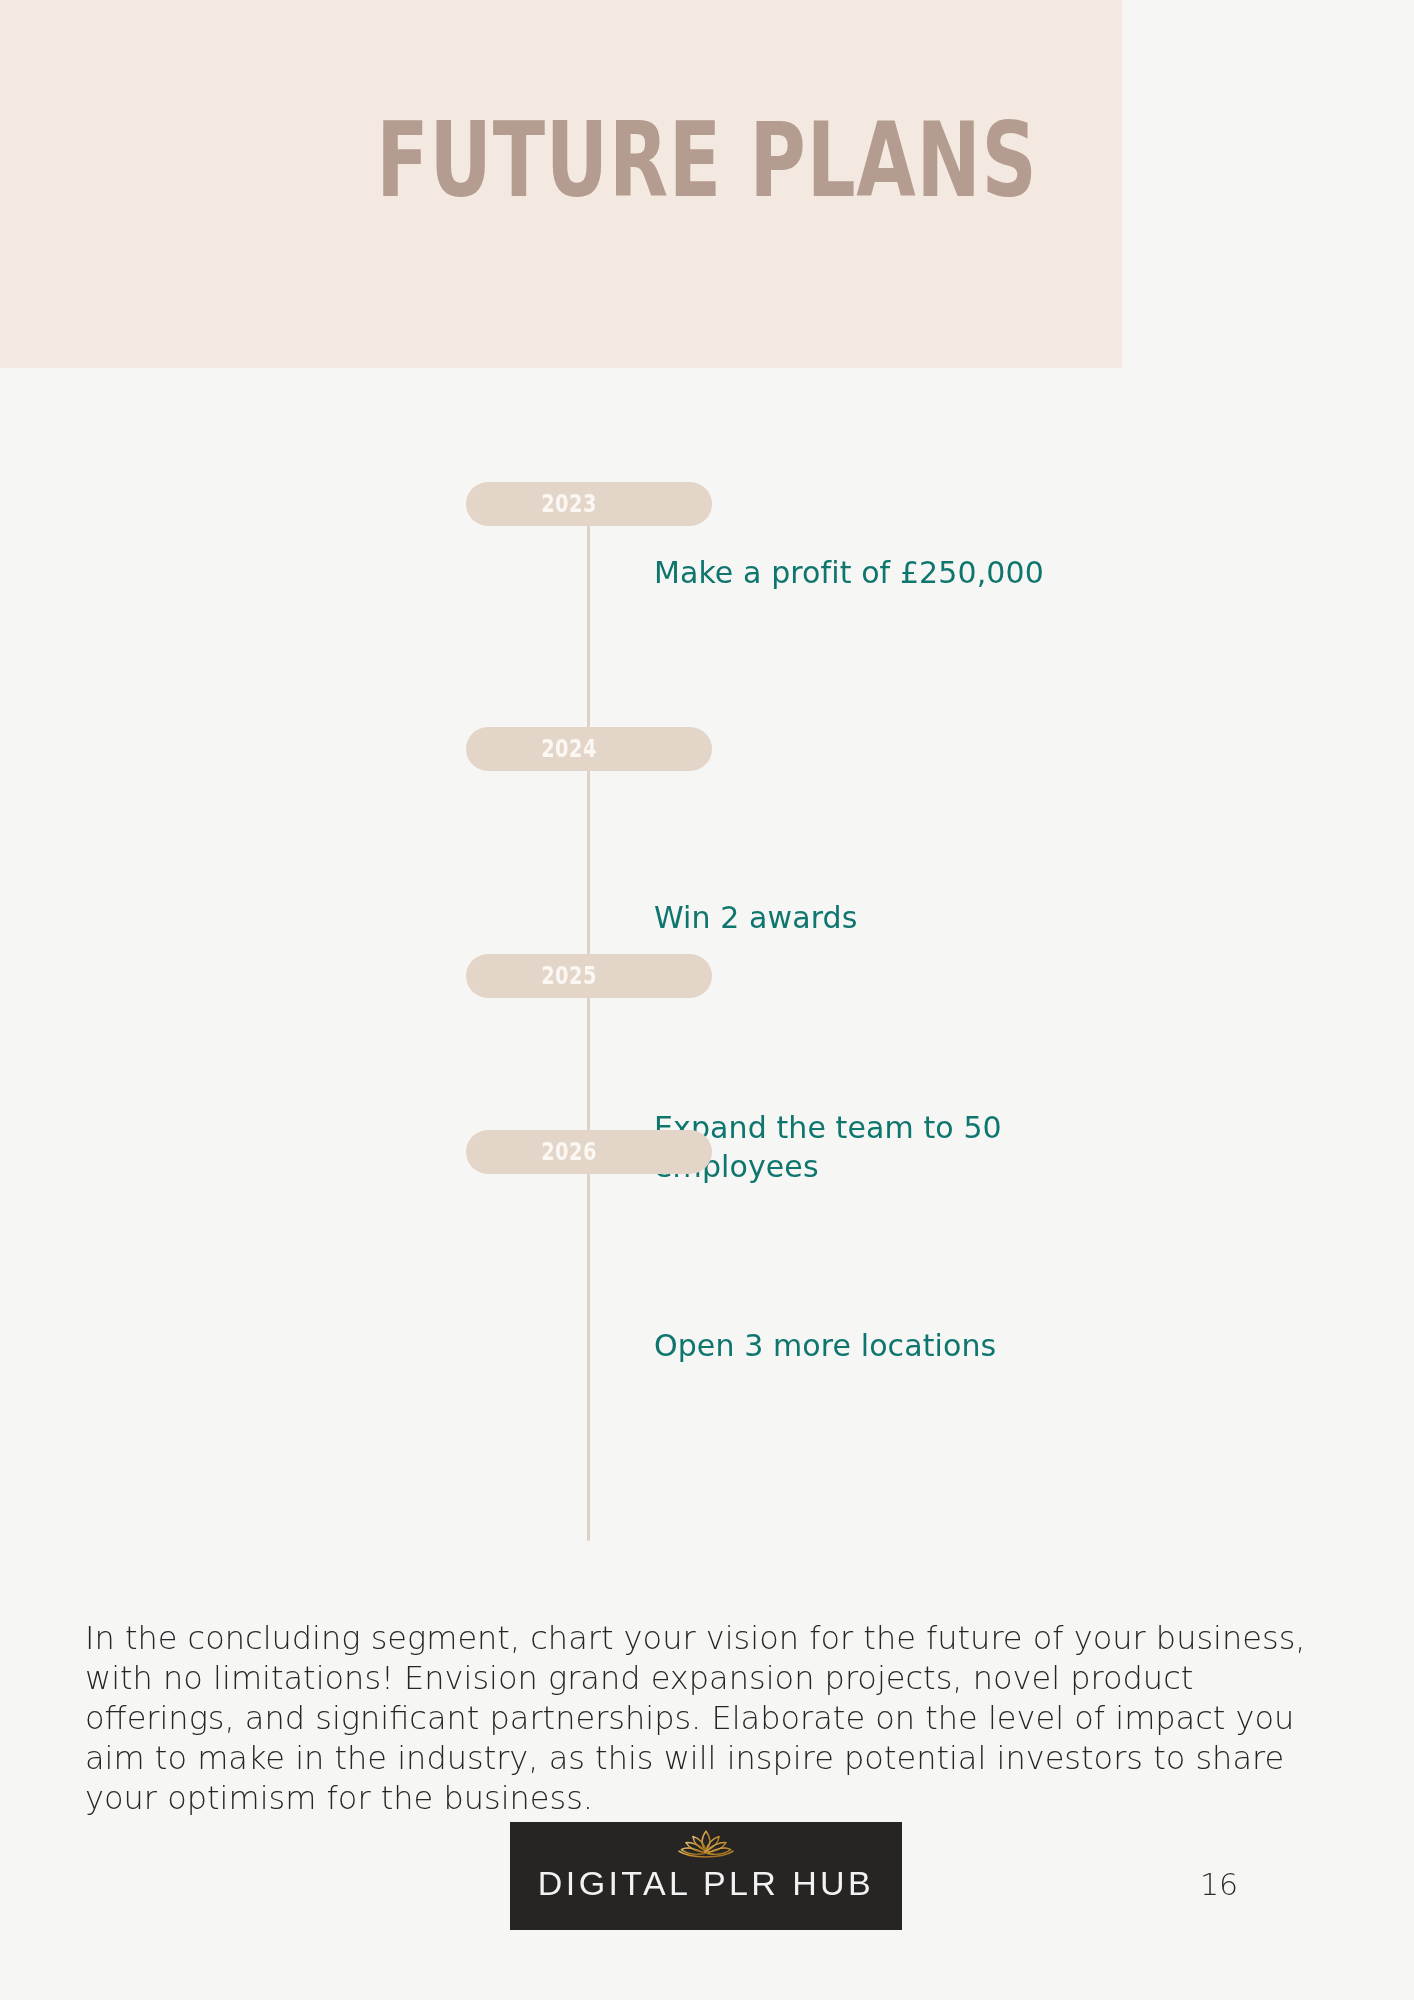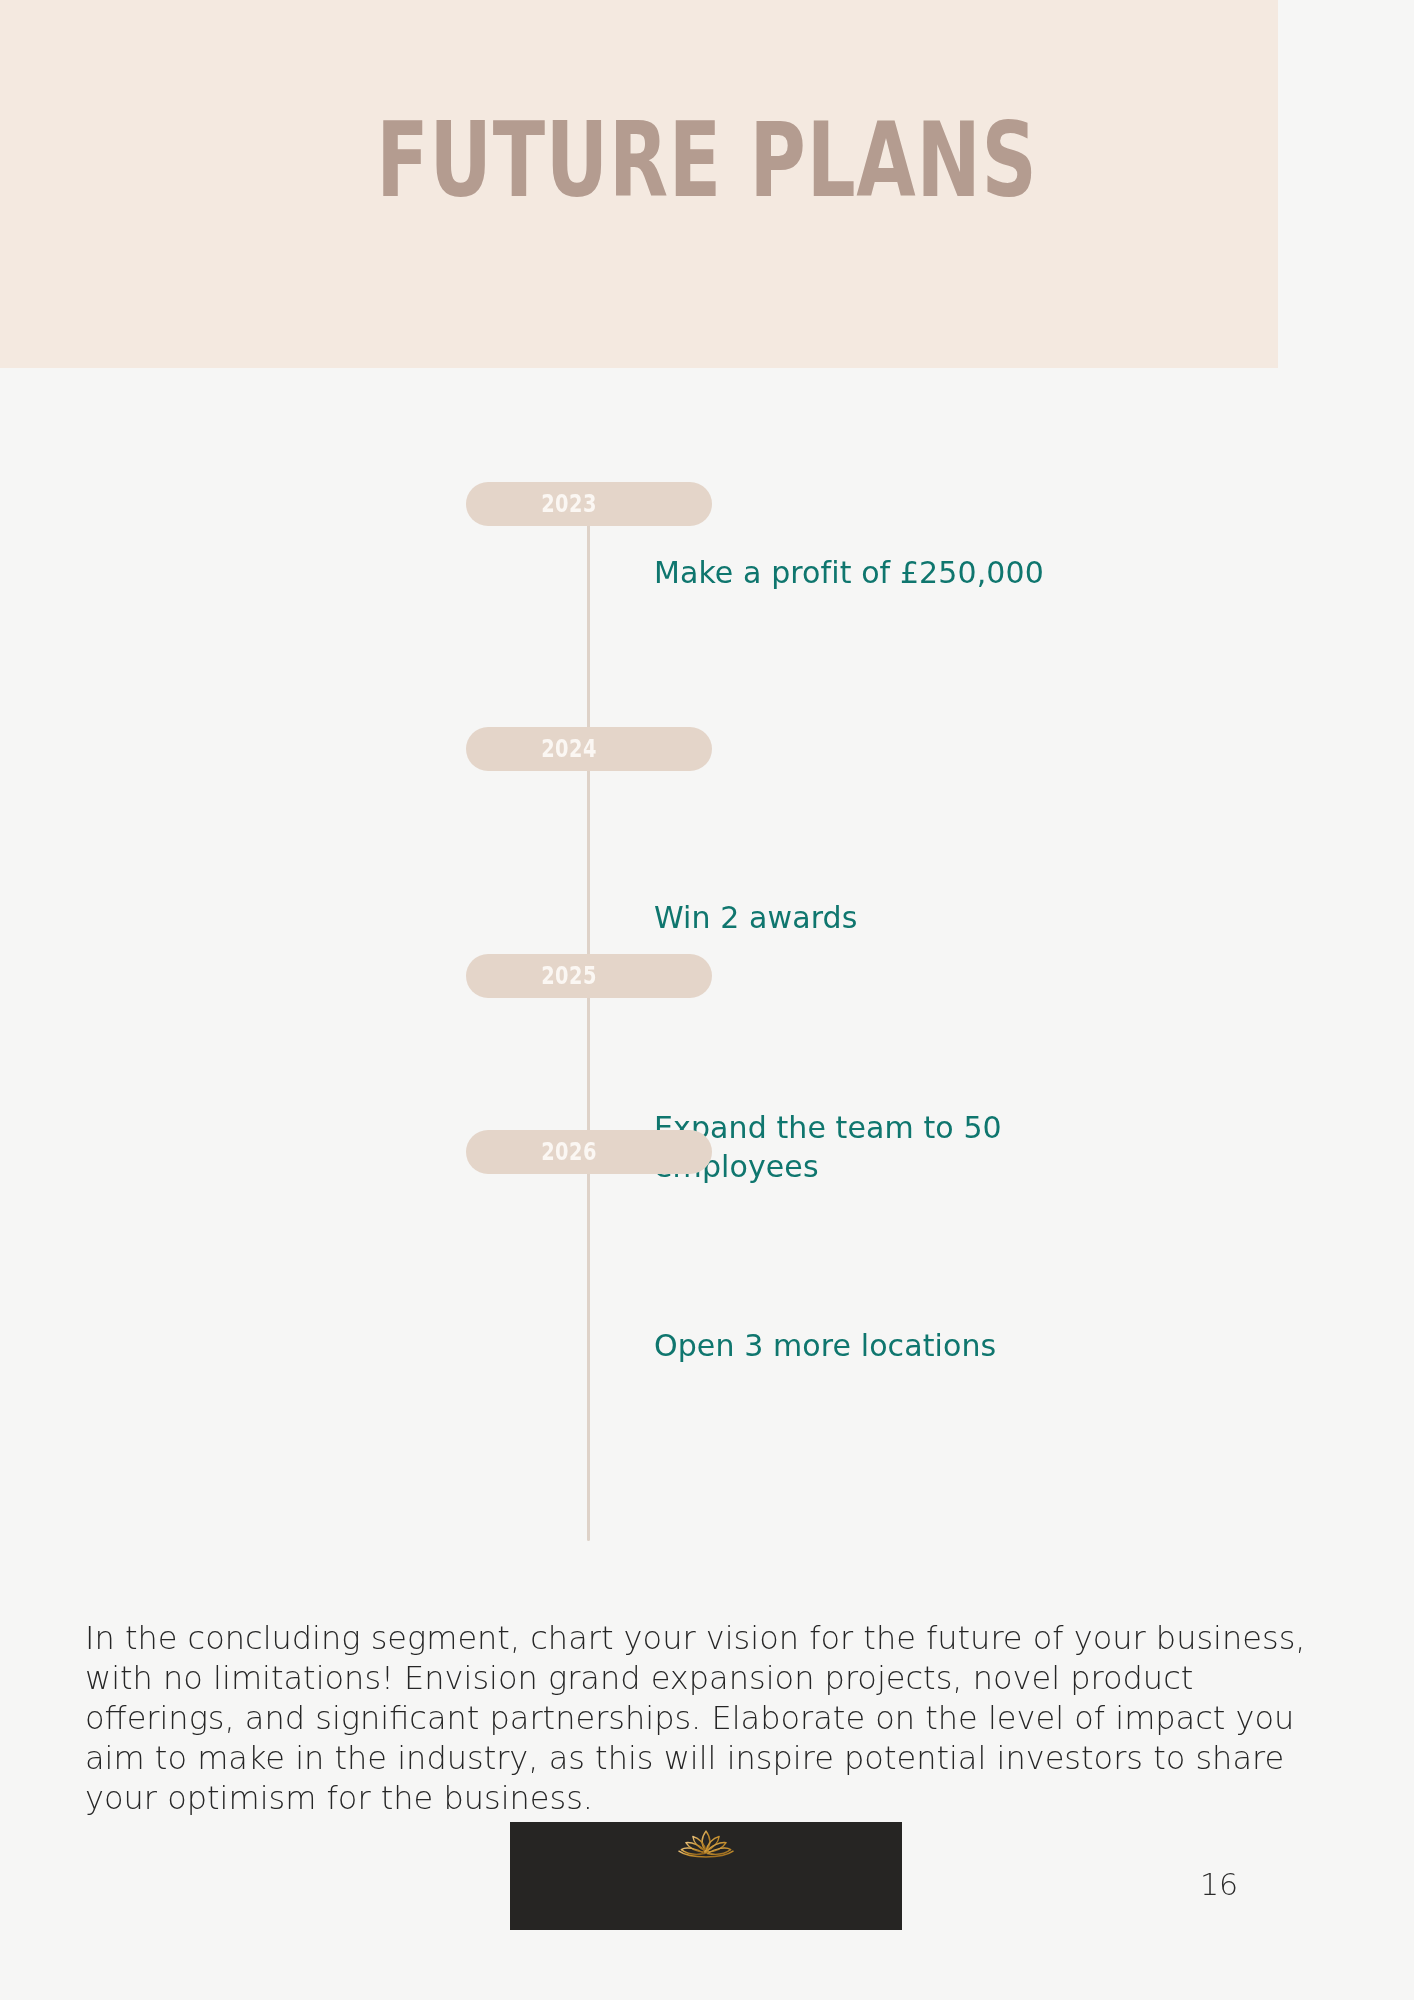--- a/index.html
+++ b/index.html
@@ -13,21 +13,21 @@
     font-family: "Liberation Sans", sans-serif;
     overflow: hidden;
     position: relative;
   }
 
   
   .header-band {
     position: absolute;
     left: 0;
     top: 0;
-    width: 1278px;
+    width: 1122px;
     height: 368px;
     background: #f4e9e0;
   }
   .page-title {
     position: absolute;
     left: 0;
     top: 108px;
     width: 1414px;
     text-align: center;
     font-family: "Liberation Sans Narrow", "DejaVu Sans Condensed", "Liberation Sans", sans-serif;
@@ -227,16 +227,17 @@
         <path d="M54 31 C44 31 34 27 29 19 C37 18 49 23 54 31 Z"></path>
         <path d="M56 31 C66 31 76 27 81 19 C73 18 61 23 56 31 Z"></path>
 
         <path d="M53 33 C43 35 31 34 23 28 C29 24 43 26 53 33 Z"></path>
         <path d="M57 33 C67 35 79 34 87 28 C81 24 67 26 57 33 Z"></path>
 
         <path d="M20 30 C34 40 76 40 90 30"></path>
       </g>
       <circle cx="55" cy="31" r="2.4" fill="url(#goldgrad)"></circle>
     </svg>
+    <div class="logo-text">DIGITAL PLR HUB</div>
   </div>
 
   <div class="page-number">16</div>
 </div>
 
 </body></html>

